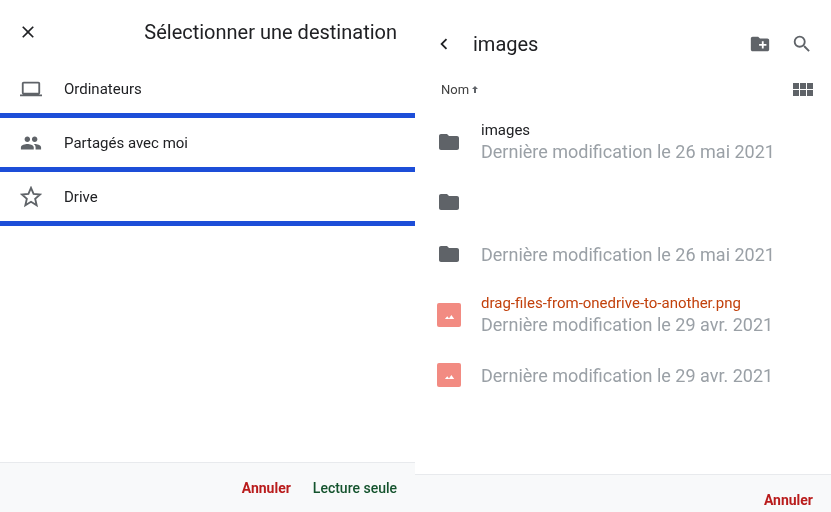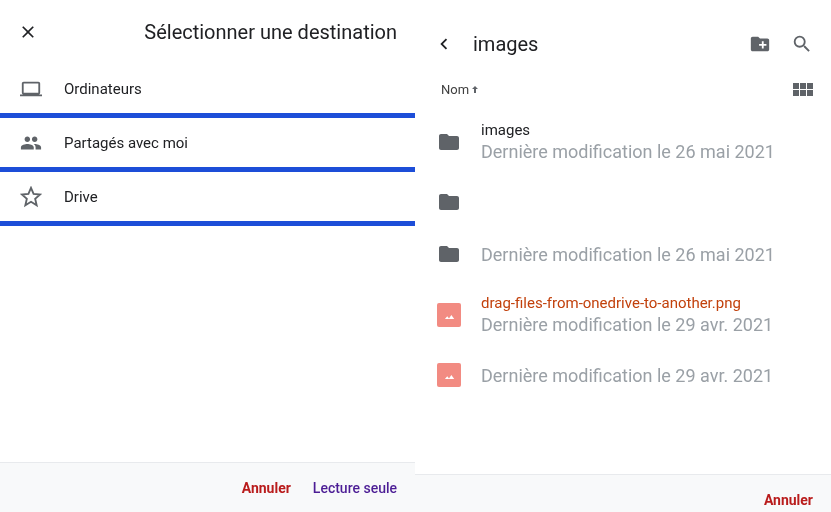--- a/index.html
+++ b/index.html
@@ -19,21 +19,21 @@
     .sort-row { display:flex; justify-content:space-between; align-items:center; padding:6px 18px 10px 26px; }
     .sort-label { font-size:13px; color:#404040; display:flex; align-items:center; }
     .file-row { display:flex; align-items:center; padding:14px 22px; gap:20px; }
     .file-texts { display:flex; flex-direction:column; gap:2px; }
     .file-name { font-size:15px; color:#202124; }
     .file-name.dim { color:#c2410c; }
     .file-sub { font-size:18px; color:#9aa0a6; }
     .footer { position:absolute; bottom:0; left:0; right:0; height:50px; display:flex; align-items:center; justify-content:flex-end; padding:0 18px; gap:22px; background:#f8f9fa; border-top:1px solid #e8eaed; }
     .btn { font-size:14px; font-weight:500; cursor:pointer; }
     .btn-blue { color:#b91c1c;font-weight:bold; }
-    .btn-gray { color:#4c1d95; }
+    .btn-gray { color:#14532d; }
     .highlight-btn { border:2px dashed #d93025; padding:3px 6px; }
     .folder-ic { width:24px; height:24px; }
     .img-ic { width:24px; height:24px; background:#f28b82; border-radius:2px; display:flex; align-items:center; justify-content:center; flex-shrink:0; }
     .grid-ic { display:grid; grid-template-columns:repeat(3,6px); grid-template-rows:repeat(2,6px); gap:1px; }
     .grid-ic span { background:#5f6368; }
   </style>
 </head>
 <body>
 
 <div class="panel panel-left">

